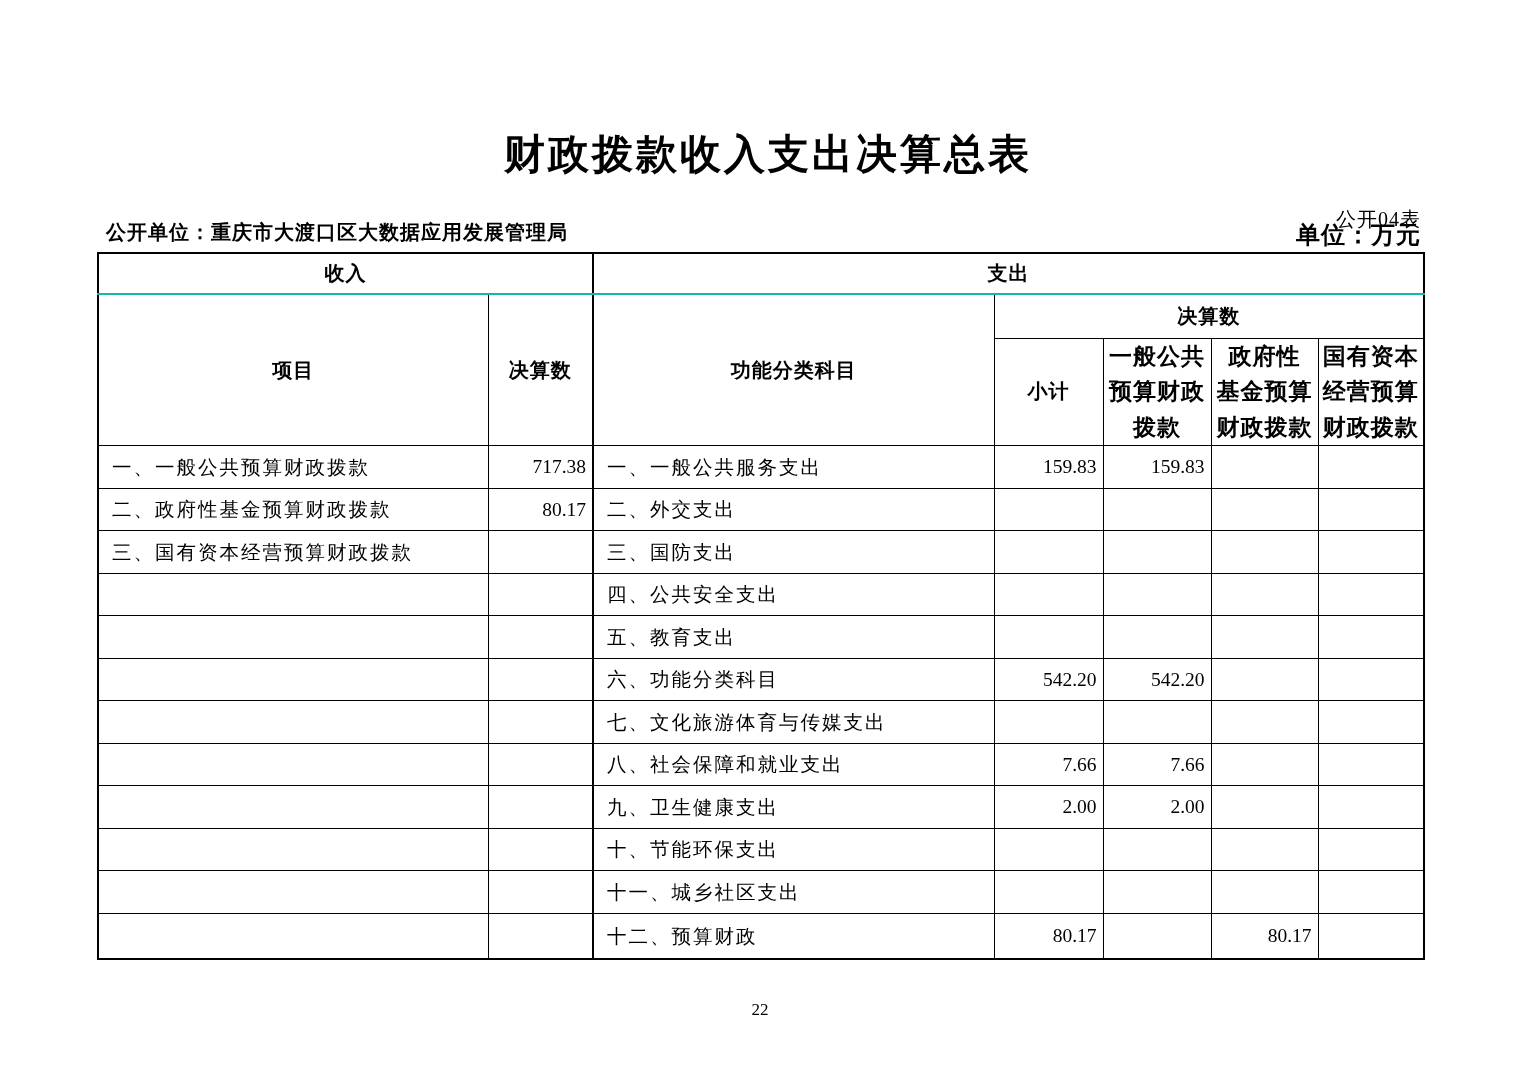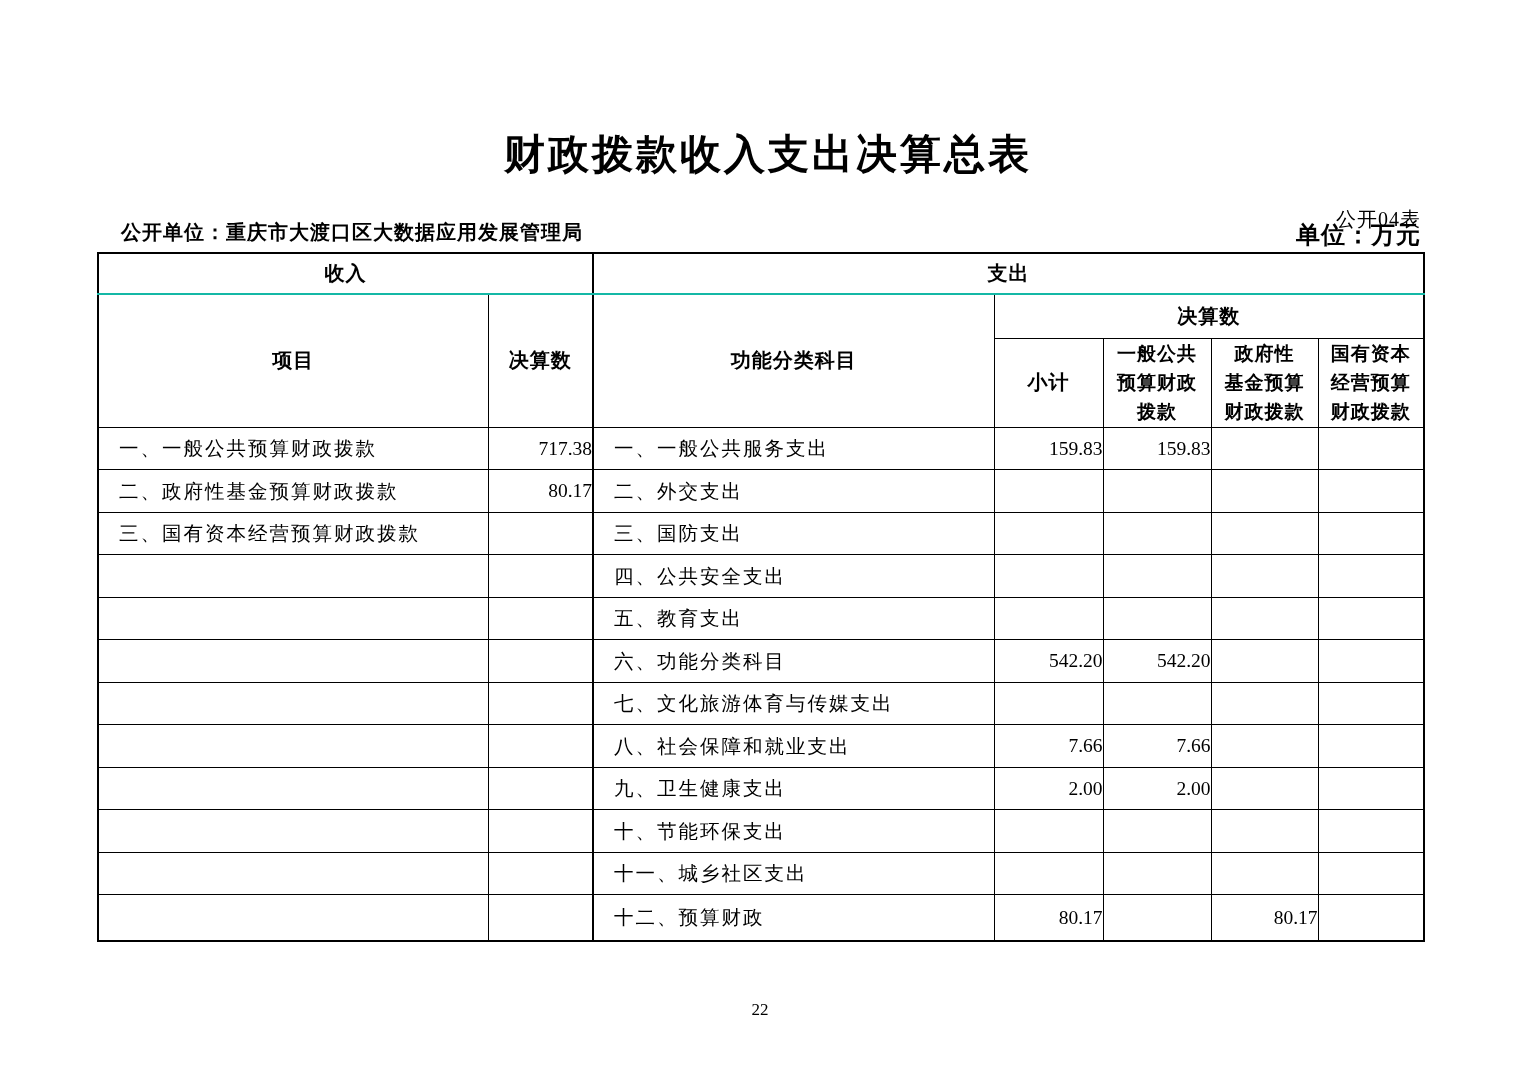--- a/index.html
+++ b/index.html
@@ -10,21 +10,21 @@
   .title {
     position:absolute; top:119px; left:0; width:100%; margin:8px;
     text-align:center; font-family:"Liberation Sans", sans-serif;
     font-size:41px; font-weight:bold; letter-spacing:3px;
   }
   .table-code {
     position:absolute; top:206px; right:99px;
     font-size:20px; letter-spacing:1px;
   }
   .unit-label {
-    position:absolute; top:219px; left:121px;
+    position:absolute; top:219px; left:106px;
     font-size:20px; font-weight:bold; letter-spacing:1px;
   }
   .currency-label {
     position:absolute; top:219px; right:99px;
     font-size:24px; font-weight:bold; letter-spacing:1px;
   }
   table.budget {
     position:absolute; top:252px; left:97px; width:1326px;
     border-collapse:collapse; table-layout:fixed;
     border:2px solid #000;
@@ -34,27 +34,27 @@
   }
   thead th {
     font-family:"Liberation Sans", sans-serif; font-weight:bold;
     font-size:20px; text-align:center; vertical-align:middle;
     letter-spacing:1px;
   }
   thead tr.row-sections { height:41px; }
   thead tr.row-sections th { border-bottom:2px solid #14b8a6; }
   thead tr.row-groups { height:44px; }
   thead tr.row-subcols { height:86px; }
-  th.wrap { white-space:pre-line; line-height:1.55; font-size:19px;margin-left:32px; }
+  th.wrap { white-space:pre-line; line-height:1.55; font-size:23px;margin-left:32px; }
   .sec-div { border-left:2px solid #000 !important;text-align:center; }
   tbody tr { height:42.5px; }
   tbody tr:last-child { height:46px; }
   tbody td { font-size:19.5px; vertical-align:middle; }
-  tbody td.item { text-align:left; padding-left:20px; letter-spacing:2px; }
-  tbody td.num  { text-align:right; padding-right:0; letter-spacing:0; }
+  tbody td.item { text-align:left; padding-left:13px; letter-spacing:2px; }
+  tbody td.num  { text-align:right; padding-right:6px; letter-spacing:0; }
   .pageno {
     position:absolute; top:956px; left:0; width:100%;
     text-align:center; font-size:17px;margin-top:44px;
   }
 </style>
 </head>
 <body>
 
 <div class="page">
 

